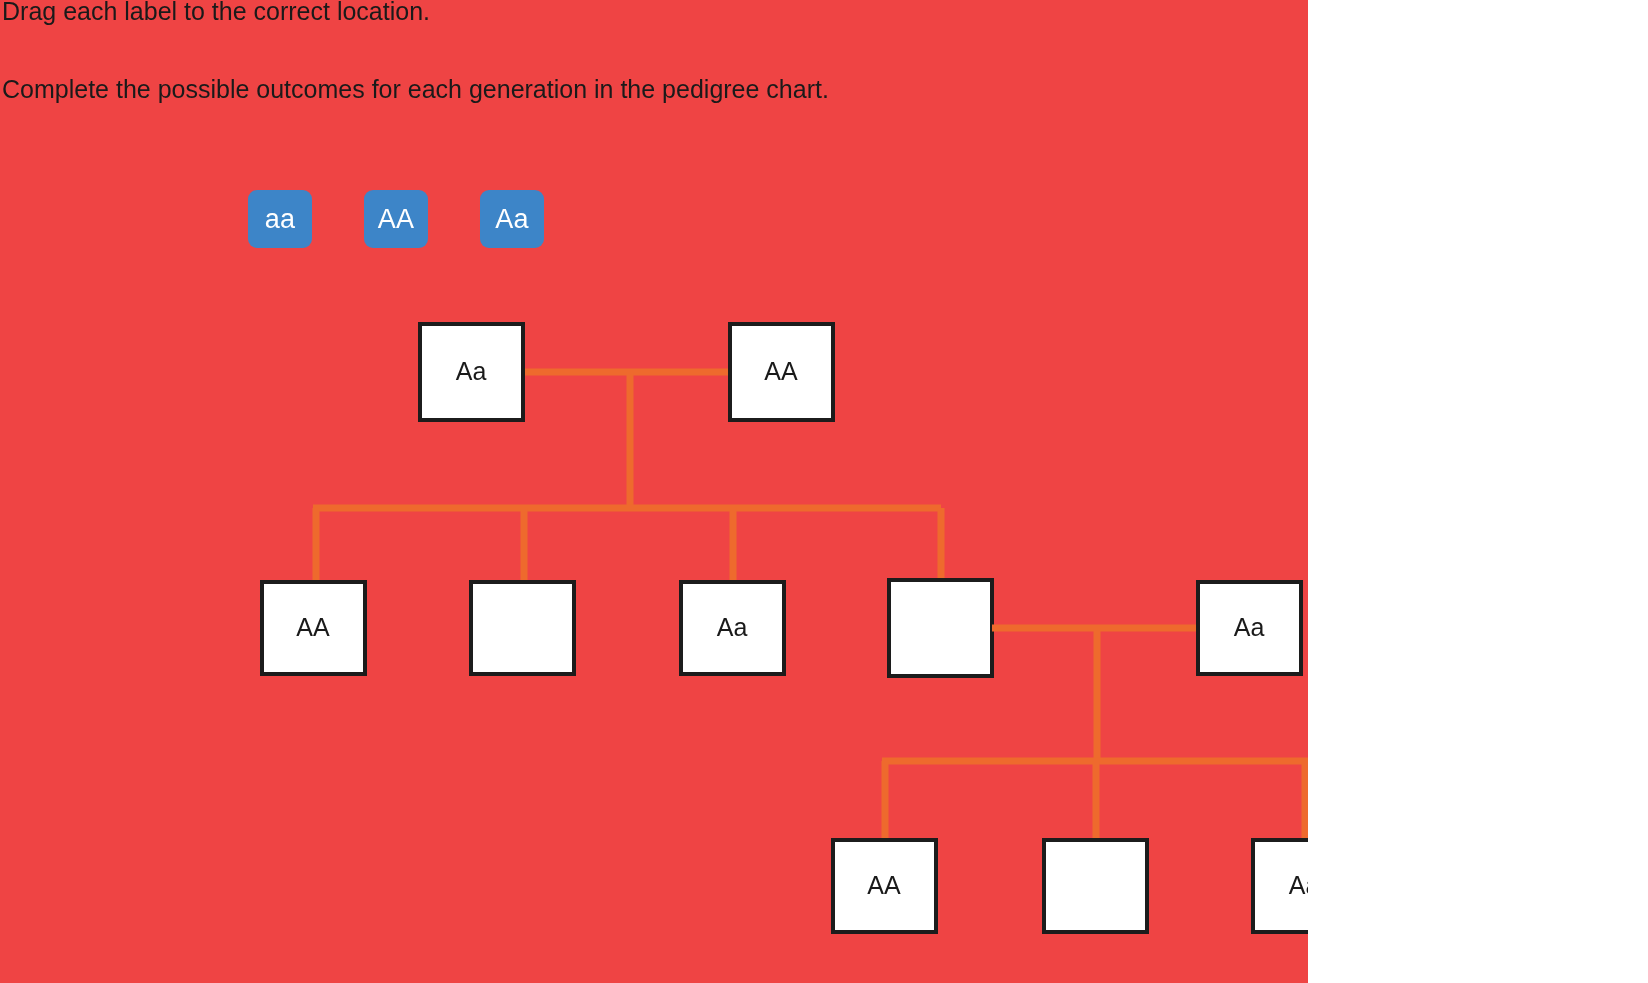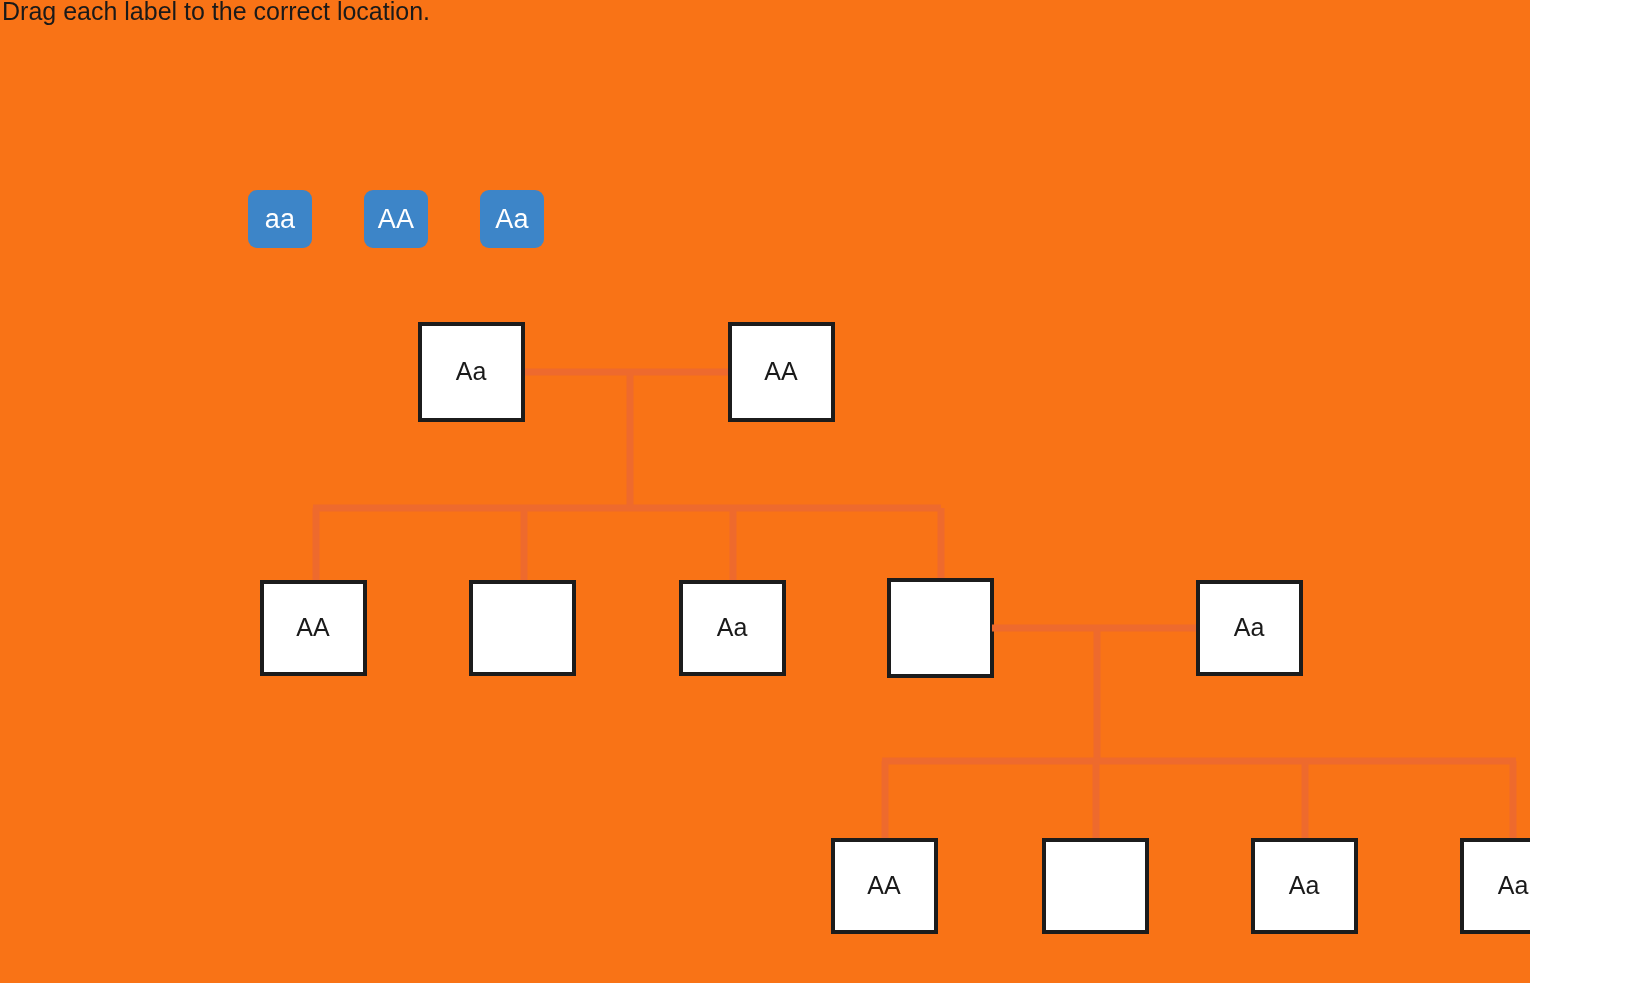--- a/index.html
+++ b/index.html
@@ -7,23 +7,23 @@
     margin: 0;
     padding: 0;
     background: #ffffff;
   }
   body {
     font-family: "Liberation Sans", sans-serif;
     color: #161616;
   }
   #page {
     position: relative;
-    width: 1530px;
+    width: 1308px;
     height: 983px;
-    background: #f97316;
+    background: #ef4444;
     overflow: hidden;
   }
 
   
   .instruction {
     position: absolute;
     font-family: "Liberation Sans", sans-serif;
     font-size: 25px;
     line-height: 30px;
     color: #1a1a1a;
@@ -94,20 +94,21 @@
     cursor: pointer;
   }
 </style>
 </head>
 <body>
 
 <div id="page">
 
   <div class="instruction" id="instruction-1">Drag each label to the correct location.</div>
 
+  <div class="instruction" id="instruction-2">Complete the possible outcomes for each generation in the pedigree chart.</div>
 
   <div id="label-tray">
     <div class="chip c0">aa</div>
     <div class="chip c1">AA</div>
     <div class="chip c2">Aa</div>
   </div>
 
   <svg id="pedigree" viewBox="0 0 1648 983">
 
     <path class="link-line" d="M 523 372 L 833 372"></path>

